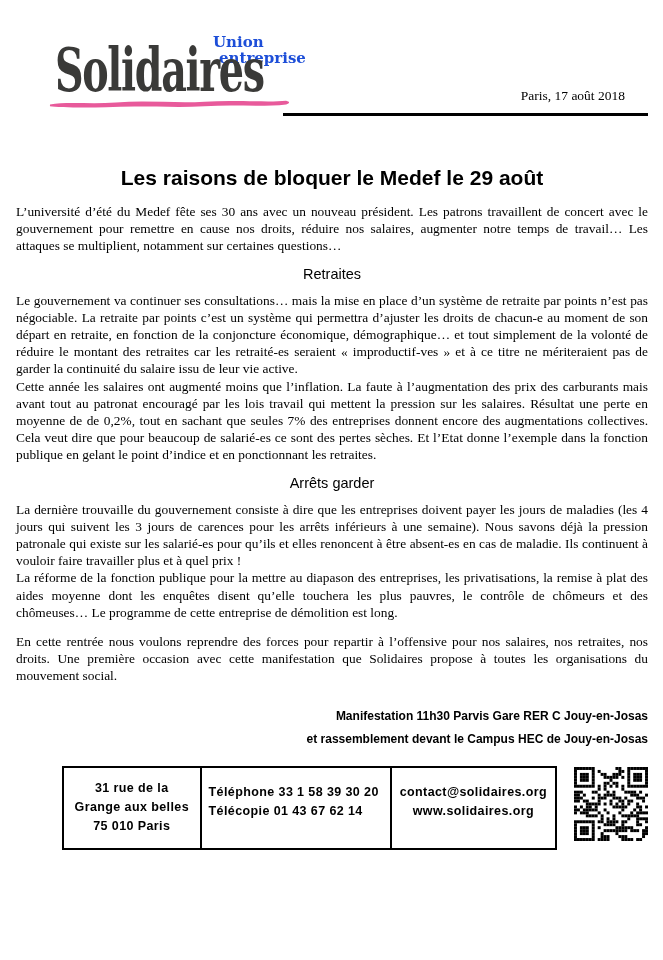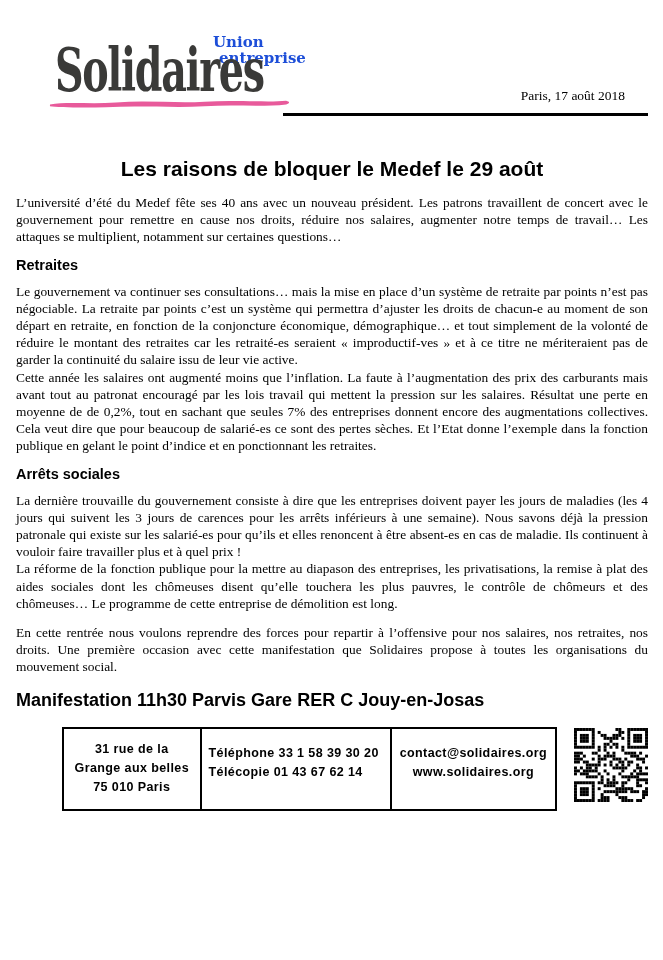--- a/index.html
+++ b/index.html
@@ -27,37 +27,37 @@
     font-family:"DejaVu Serif",serif;font-weight:bold;
     font-size:15px;line-height:16px;color:#1d4ed8;
   }
   .union .l2{padding-left:6px;}
   .underline{position:absolute;left:-8px;top:67px;width:246px;height:13px;}
   .dateline{position:absolute;top:88px;right:38px;font-size:13.5px;margin-left:32px;}
   .header-rule{position:absolute;top:113px;left:283px;right:15px;height:3px;background:#000;}
 
   
   h1{
-    margin:2px 0 9px;text-align:center;
+    margin:11px 0 9px;text-align:center;
     font-family:"Liberation Sans",sans-serif;
     font-weight:bold;font-size:21px;line-height:33px;
   }
   p.bodytext{margin:0;font-size:13.4px;line-height:17.2px;text-align:justify;}
   h2{
     margin:11px 0 9px;
     font-family:"Liberation Sans",sans-serif;
-    font-weight:bold;font-size:14.5px;line-height:17px;
+    font-weight:normal;font-size:14.5px;line-height:17px;text-align:center;
   }
   h2.indent{padding-left:7px;}
   p.closing{margin-top:12px;}
 
   .callout{
-    margin-top:13px;text-align:left;
+    margin-top:20px;text-align:right;
     font-family:"Liberation Sans",sans-serif;
-    font-weight:bold;font-size:18px;line-height:23px;
+    font-weight:bold;font-size:12px;line-height:23px;
   }
 
   
   .footer{display:flex;align-items:flex-start;margin:15px 0 0 46px;}
   table.contact{border-collapse:collapse;}
   table.contact td{
     border:2px solid #000;
     font-family:"Liberation Sans",sans-serif;
     font-weight:bold;font-size:12.5px;line-height:19px;
     letter-spacing:0.4px;white-space:pre-line;
@@ -80,44 +80,45 @@
     <div class="wordmark">Solidaires</div>
     <svg class="underline" viewBox="0 0 250 14" preserveAspectRatio="none">
       <path d="M3,8 C20,5 45,8 70,6 C100,3 130,7 160,5 C190,3 225,6 243,4 C247,5 247,7 243,8 C220,11 190,8 160,10 C130,12 95,9 60,11 C35,12 10,11 3,10 Z" fill="#e85a9b"></path>
     </svg>
   </div>
   <div class="dateline">Paris, 17 août 2018</div>
   <div class="header-rule"></div>
 
   <h1><span>Les raisons de bloquer le Medef le 29 août</span><br></h1>
 
-  <p class="bodytext">L’université d’été du Medef fête ses 40 ans avec un nouveau président. Les patrons travaillent de concert avec le gouvernement pour remettre en cause nos droits, réduire nos salaires, augmenter notre temps de travail… Les attaques se multiplient, notamment sur certaines questions…</p>
+  <p class="bodytext">L’université d’été du Medef fête ses 30 ans avec un nouveau président. Les patrons travaillent de concert avec le gouvernement pour remettre en cause nos droits, réduire nos salaires, augmenter notre temps de travail… Les attaques se multiplient, notamment sur certaines questions…</p>
 
   <section>
     <h2>Retraites</h2>
     <p class="bodytext">Le gouvernement va continuer ses consultations… mais la mise en place d’un système de retraite par points n’est pas négociable. La retraite par points c’est un système qui permettra d’ajuster les droits de chacun-e au moment de son départ en retraite, en fonction de la conjoncture économique, démographique… et tout simplement de la volonté de réduire le montant des retraites car les retraité-es seraient « improductif-ves » et à ce titre ne mériteraient pas de garder la continuité du salaire issu de leur vie active.</p>
   </section>
 
   <section>
     <p class="bodytext">Cette année les salaires ont augmenté moins que l’inflation. La faute à l’augmentation des prix des carburants mais avant tout au patronat encouragé par les lois travail qui mettent la pression sur les salaires. Résultat une perte en moyenne de de 0,2%, tout en sachant que seules 7% des entreprises donnent encore des augmentations collectives. Cela veut dire que pour beaucoup de salarié-es ce sont des pertes sèches. Et l’Etat donne l’exemple dans la fonction publique en gelant le point d’indice et en ponctionnant les retraites.</p>
   </section>
 
   <section>
-    <h2>Arrêts sociales</h2>
+    <h2>Arrêts garder</h2>
     <p class="bodytext">La dernière trouvaille du gouvernement consiste à dire que les entreprises doivent payer les jours de maladies (les 4 jours qui suivent les 3 jours de carences pour les arrêts inférieurs à une semaine). Nous savons déjà la pression patronale qui existe sur les salarié-es pour qu’ils et elles renoncent à être absent-es en cas de maladie. Ils continuent à vouloir faire travailler plus et à quel prix !</p>
   </section>
 
   <section>
-    <p class="bodytext">La réforme de la fonction publique pour la mettre au diapason des entreprises, les privatisations, la remise à plat des aides sociales dont les chômeuses disent qu’elle touchera les plus pauvres, le contrôle de chômeurs et des chômeuses…  Le programme de cette entreprise de démolition est long.</p>
+    <p class="bodytext">La réforme de la fonction publique pour la mettre au diapason des entreprises, les privatisations, la remise à plat des aides moyenne dont les enquêtes disent qu’elle touchera les plus pauvres, le contrôle de chômeurs et des chômeuses…  Le programme de cette entreprise de démolition est long.</p>
   </section>
 
   <p class="bodytext closing">En cette rentrée nous voulons reprendre des forces pour repartir à l’offensive pour nos salaires, nos retraites, nos droits. Une première occasion avec cette manifestation que Solidaires propose à toutes les organisations du mouvement social.</p>
 
   <div class="callout">
     <div>Manifestation 11h30 Parvis Gare RER C Jouy-en-Josas</div>
+    <div>et rassemblement devant le Campus HEC de Jouy-en-Josas</div>
   </div>
 
   <div class="footer">
     <table class="contact">
       <tbody>
           <tr>
         <td class="addr">31 rue de  la
 Grange aux belles
 75 010 Paris</td>
         <td class="tel">Téléphone 33 1 58 39 30 20

